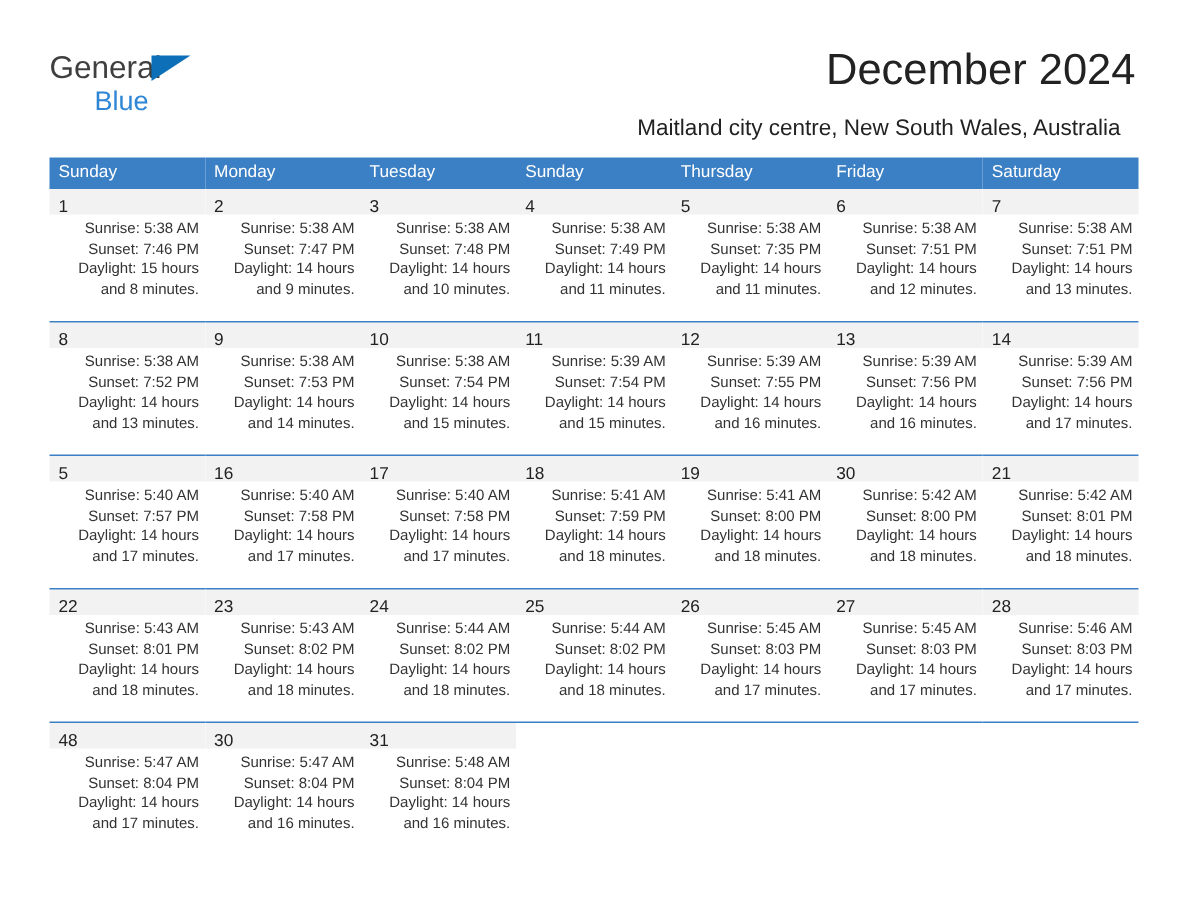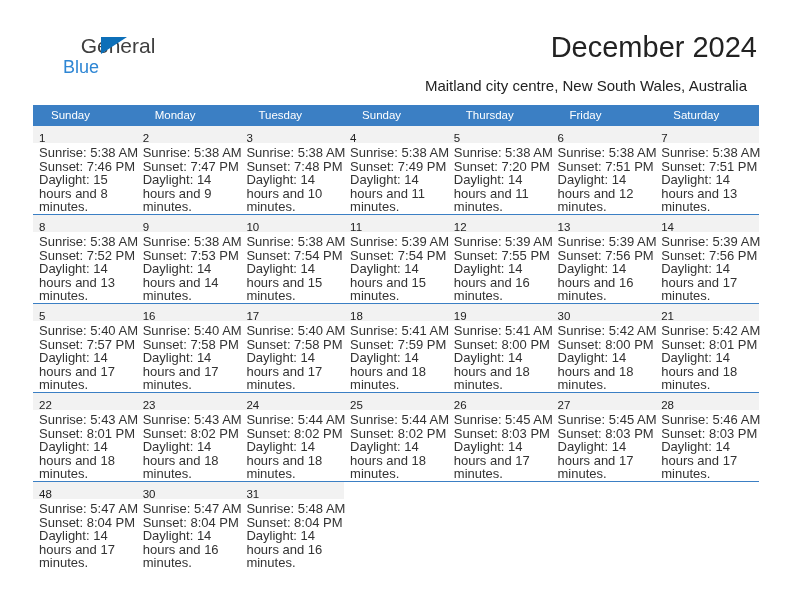--- a/index.html
+++ b/index.html
@@ -27,21 +27,20 @@
     top: 0;
     width: 792px;
     height: 100px;
   }
   .logo {
     position: absolute;
     left: 33px;
     top: 33px;
     width: 170px;
     height: 48px;
-    text-align: center;
   }
   .logo-line1 {
     position: relative;
     height: 25px;
     line-height: 25px;
     font-size: 21px;
     color: #3f3f3f;
     letter-spacing: 0px;
     white-space: nowrap;
   }
@@ -93,21 +92,21 @@
     table-layout: fixed;
   }
   .calendar col { width: 103.71px; }
 
   .dow-row th {
     background: #3b7fc4;
     color: #ffffff;
     font-size: 11.5px;
     font-weight: normal;
     text-align: left;
-    padding: 4px 0 5px 18px;
+    padding: 4px 0 5px 6px;
     height: 12px;
     vertical-align: middle;
   }
 
   td.daycell {
     vertical-align: top;
     padding: 0;
     height: 88px;
     border-top: 1px solid #3b7fc4;
     background: #ffffff;
@@ -125,23 +124,24 @@
     padding: 2px 0 0 6px;
     box-sizing: border-box;
   }
   .daynum {
     font-size: 11.5px;
     color: #222222;
     line-height: 14px;
   }
   .dayinfo {
     padding: 3px 4px 0 6px;
-    font-size: 13px;
+    font-size: 10px;
     line-height: 13.6px;
     color: #333333;
+    text-align: right;
   }
   .dayinfo div {
     white-space: nowrap;
   }
   .dayinfo .daylight {
     white-space: normal;
   }
 </style>
 </head>
 <body>
@@ -215,21 +215,21 @@
           <div class="dayinfo">
             <div>Sunrise: 5:38 AM</div>
             <div>Sunset: 7:49 PM</div>
             <div class="daylight">Daylight: 14 hours and 11 minutes.</div>
           </div>
         </td>
         <td class="daycell">
           <div class="daynum-band"><span class="daynum">5</span></div>
           <div class="dayinfo">
             <div>Sunrise: 5:38 AM</div>
-            <div>Sunset: 7:20 PM</div>
+            <div>Sunset: 7:35 PM</div>
             <div class="daylight">Daylight: 14 hours and 11 minutes.</div>
           </div>
         </td>
         <td class="daycell">
           <div class="daynum-band"><span class="daynum">6</span></div>
           <div class="dayinfo">
             <div>Sunrise: 5:38 AM</div>
             <div>Sunset: 7:51 PM</div>
             <div class="daylight">Daylight: 14 hours and 12 minutes.</div>
           </div>

